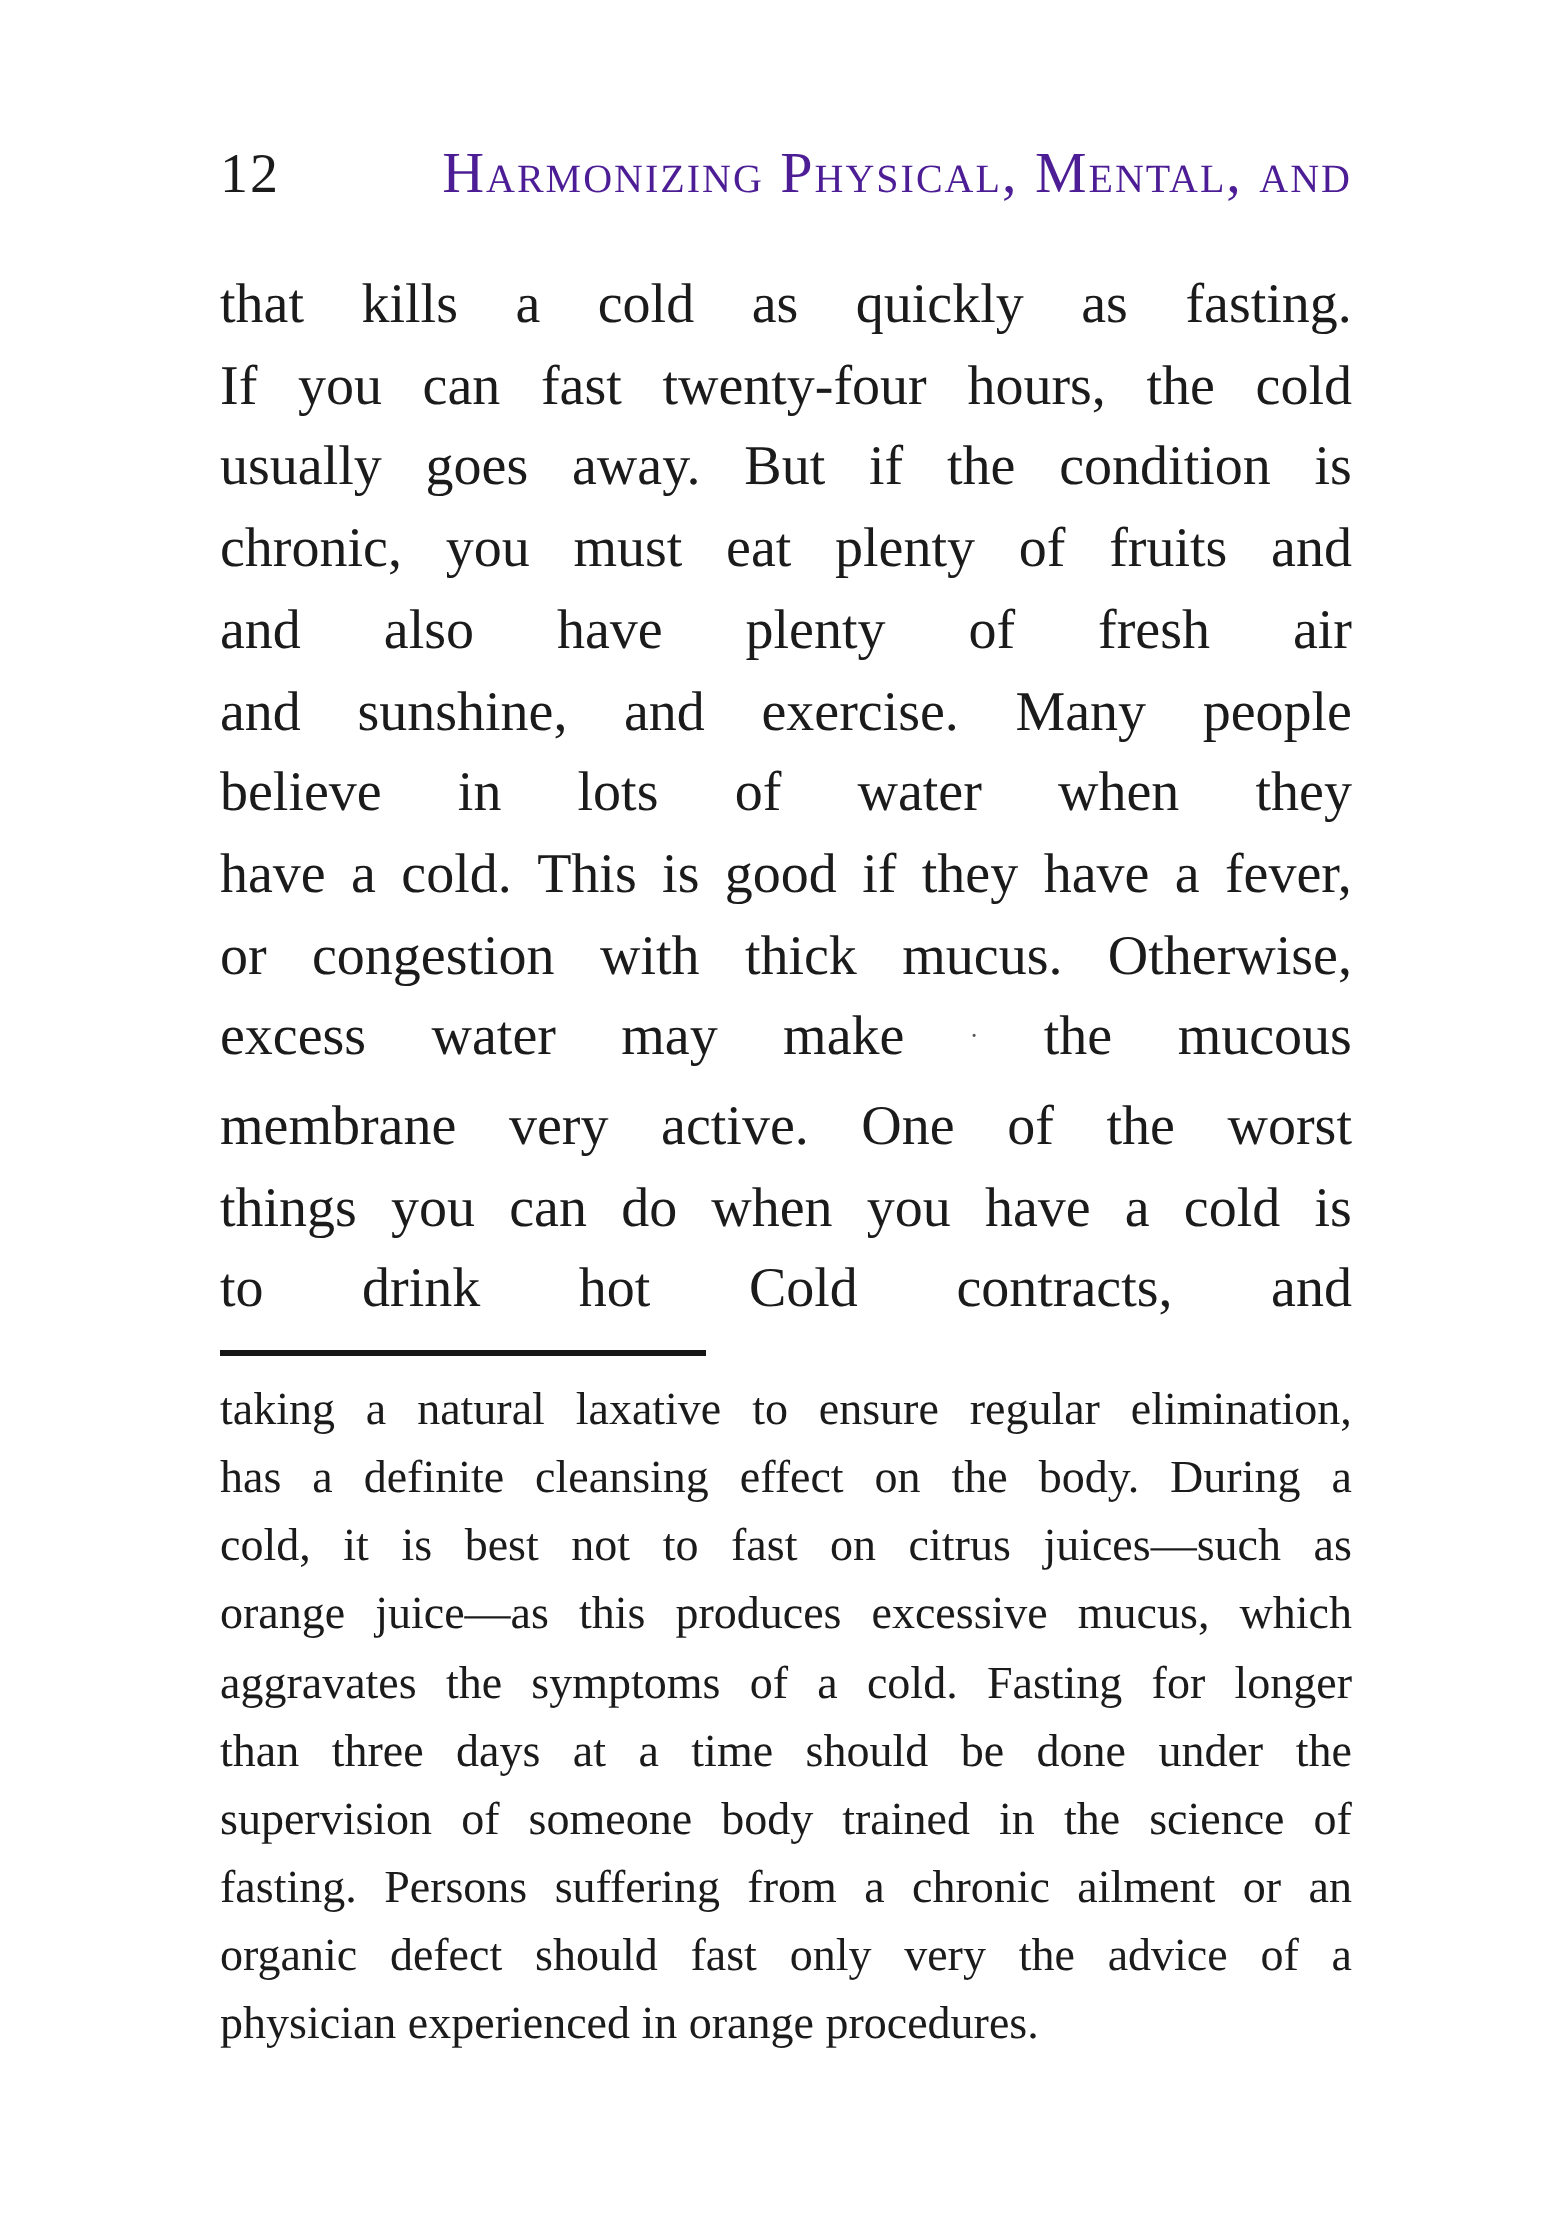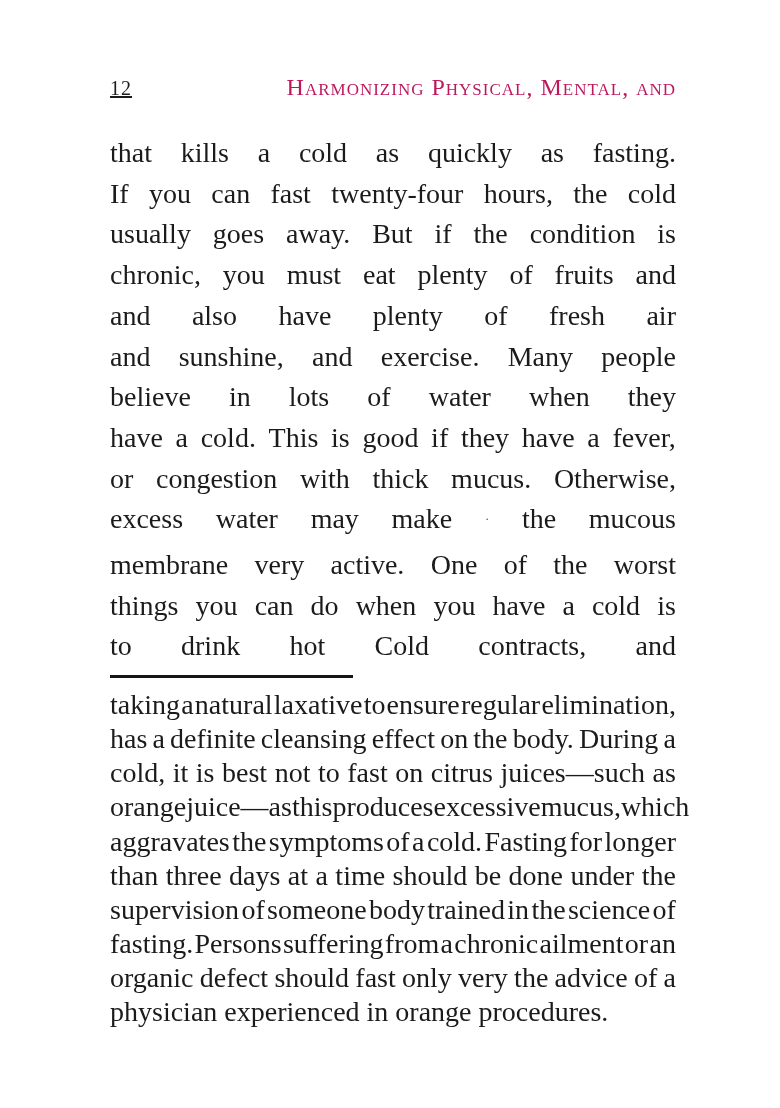--- a/index.html
+++ b/index.html
@@ -18,50 +18,49 @@
   
   .header-row {
     position: absolute;
     left: 110px; width: 566px; top: 72px;
     display: flex;
     justify-content: space-between;
     align-items: baseline;
     line-height: 30px;
   }
   .folio {
-    font-size: 20px;
+    font-size: 28px;
     letter-spacing: 1px;
     color: #1b1b1b;
-    text-decoration: underline;
   }
   .running-header {
-    font-size: 24px;
+    font-size: 29px;
     font-variant: small-caps;
     letter-spacing: 1px;
-    color: #be185d;
+    color: #4c1d95;
     white-space: nowrap;
   }
   
   .body-block {
     position: absolute;
     left: 110px; width: 566px; top: 133px;
     font-size: 28px;
   }
   .body-block .line { line-height: 40.7px; }
   
   .footnote-sep {
     position: absolute;
     left: 110px; top: 675px;
     width: 243px; height: 3px;
     background: #161616;
   }
   .footnote-block {
     position: absolute;
     left: 110px; width: 566px; top: 688px;
-    font-size: 28px;
+    font-size: 23px;
   }
   .footnote-block .line { line-height: 34.15px; }
   
   .line {
     display: flex;
     justify-content: space-between;
     align-items: baseline;
     white-space: nowrap;
   }
   .line.ragged {

